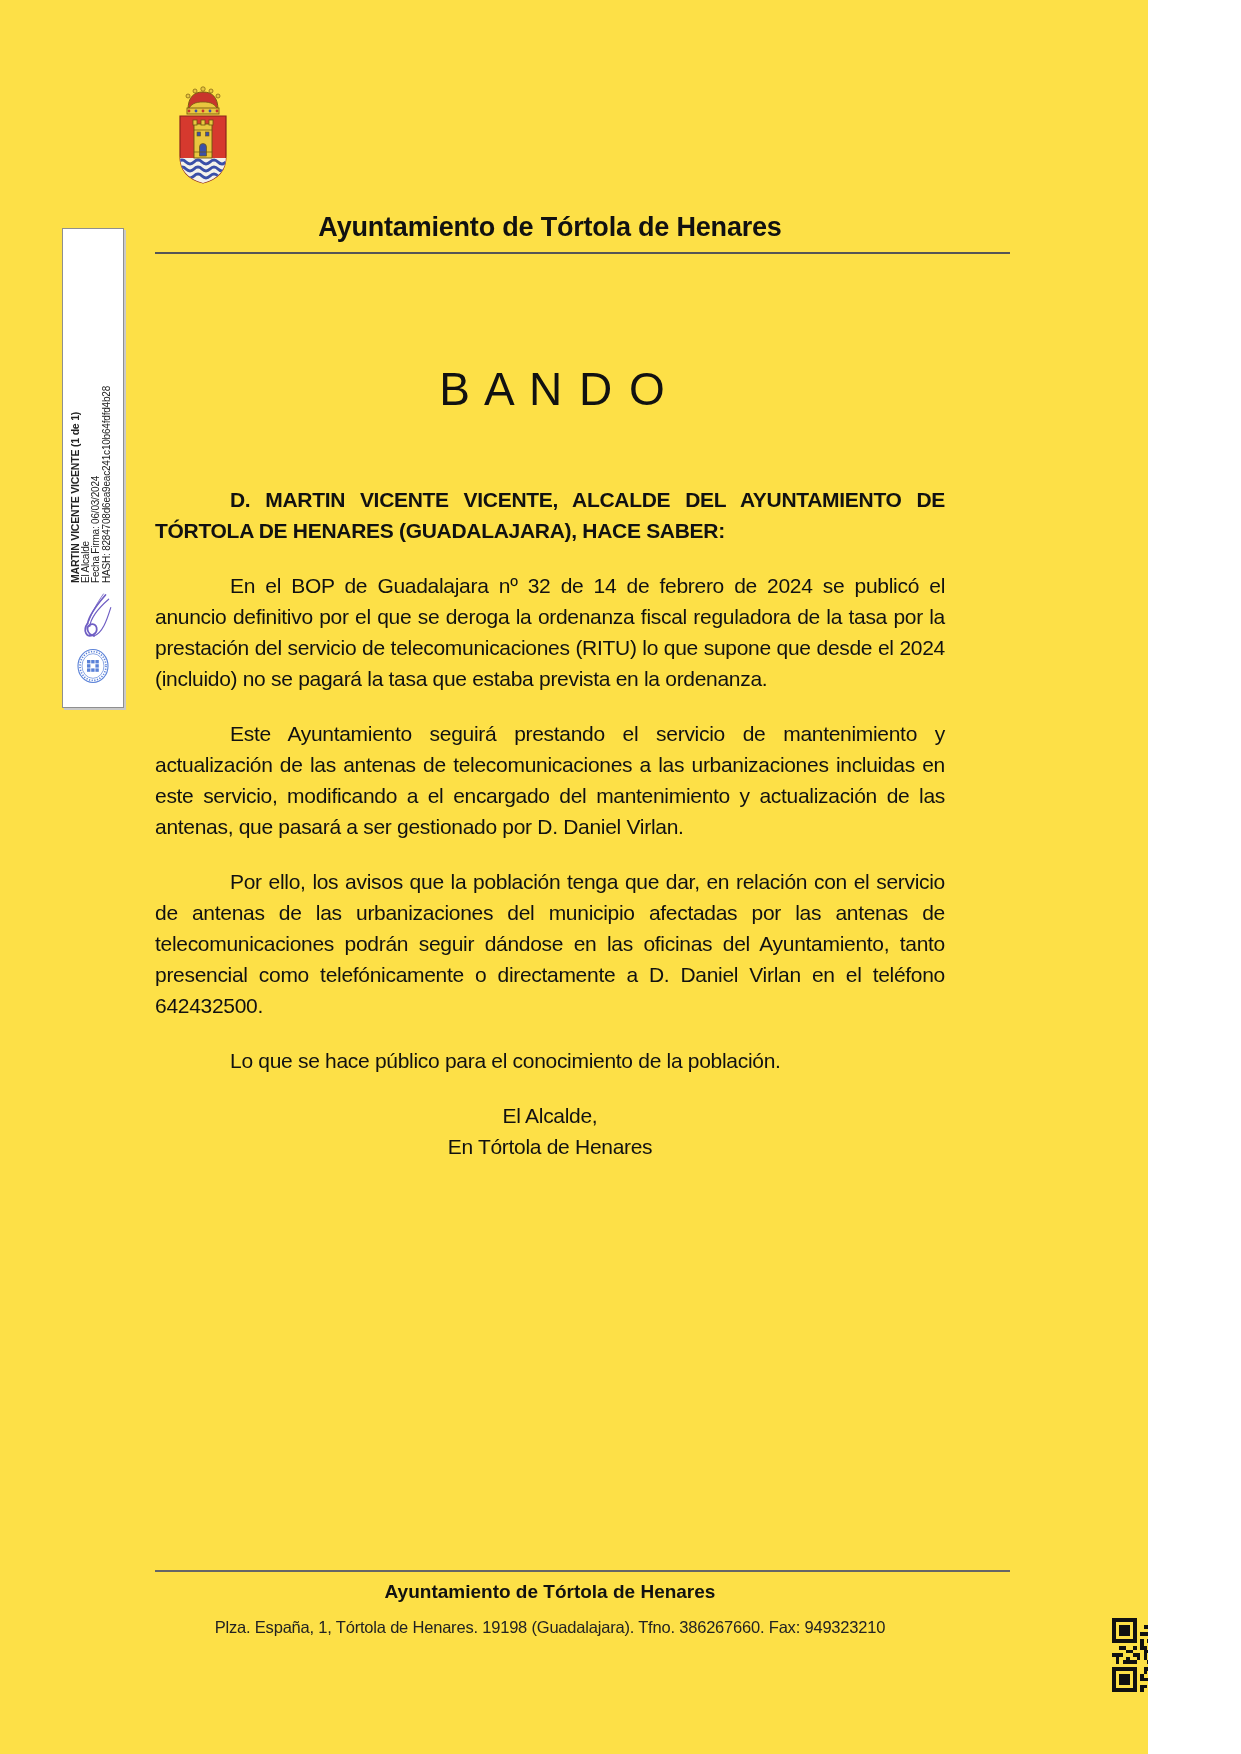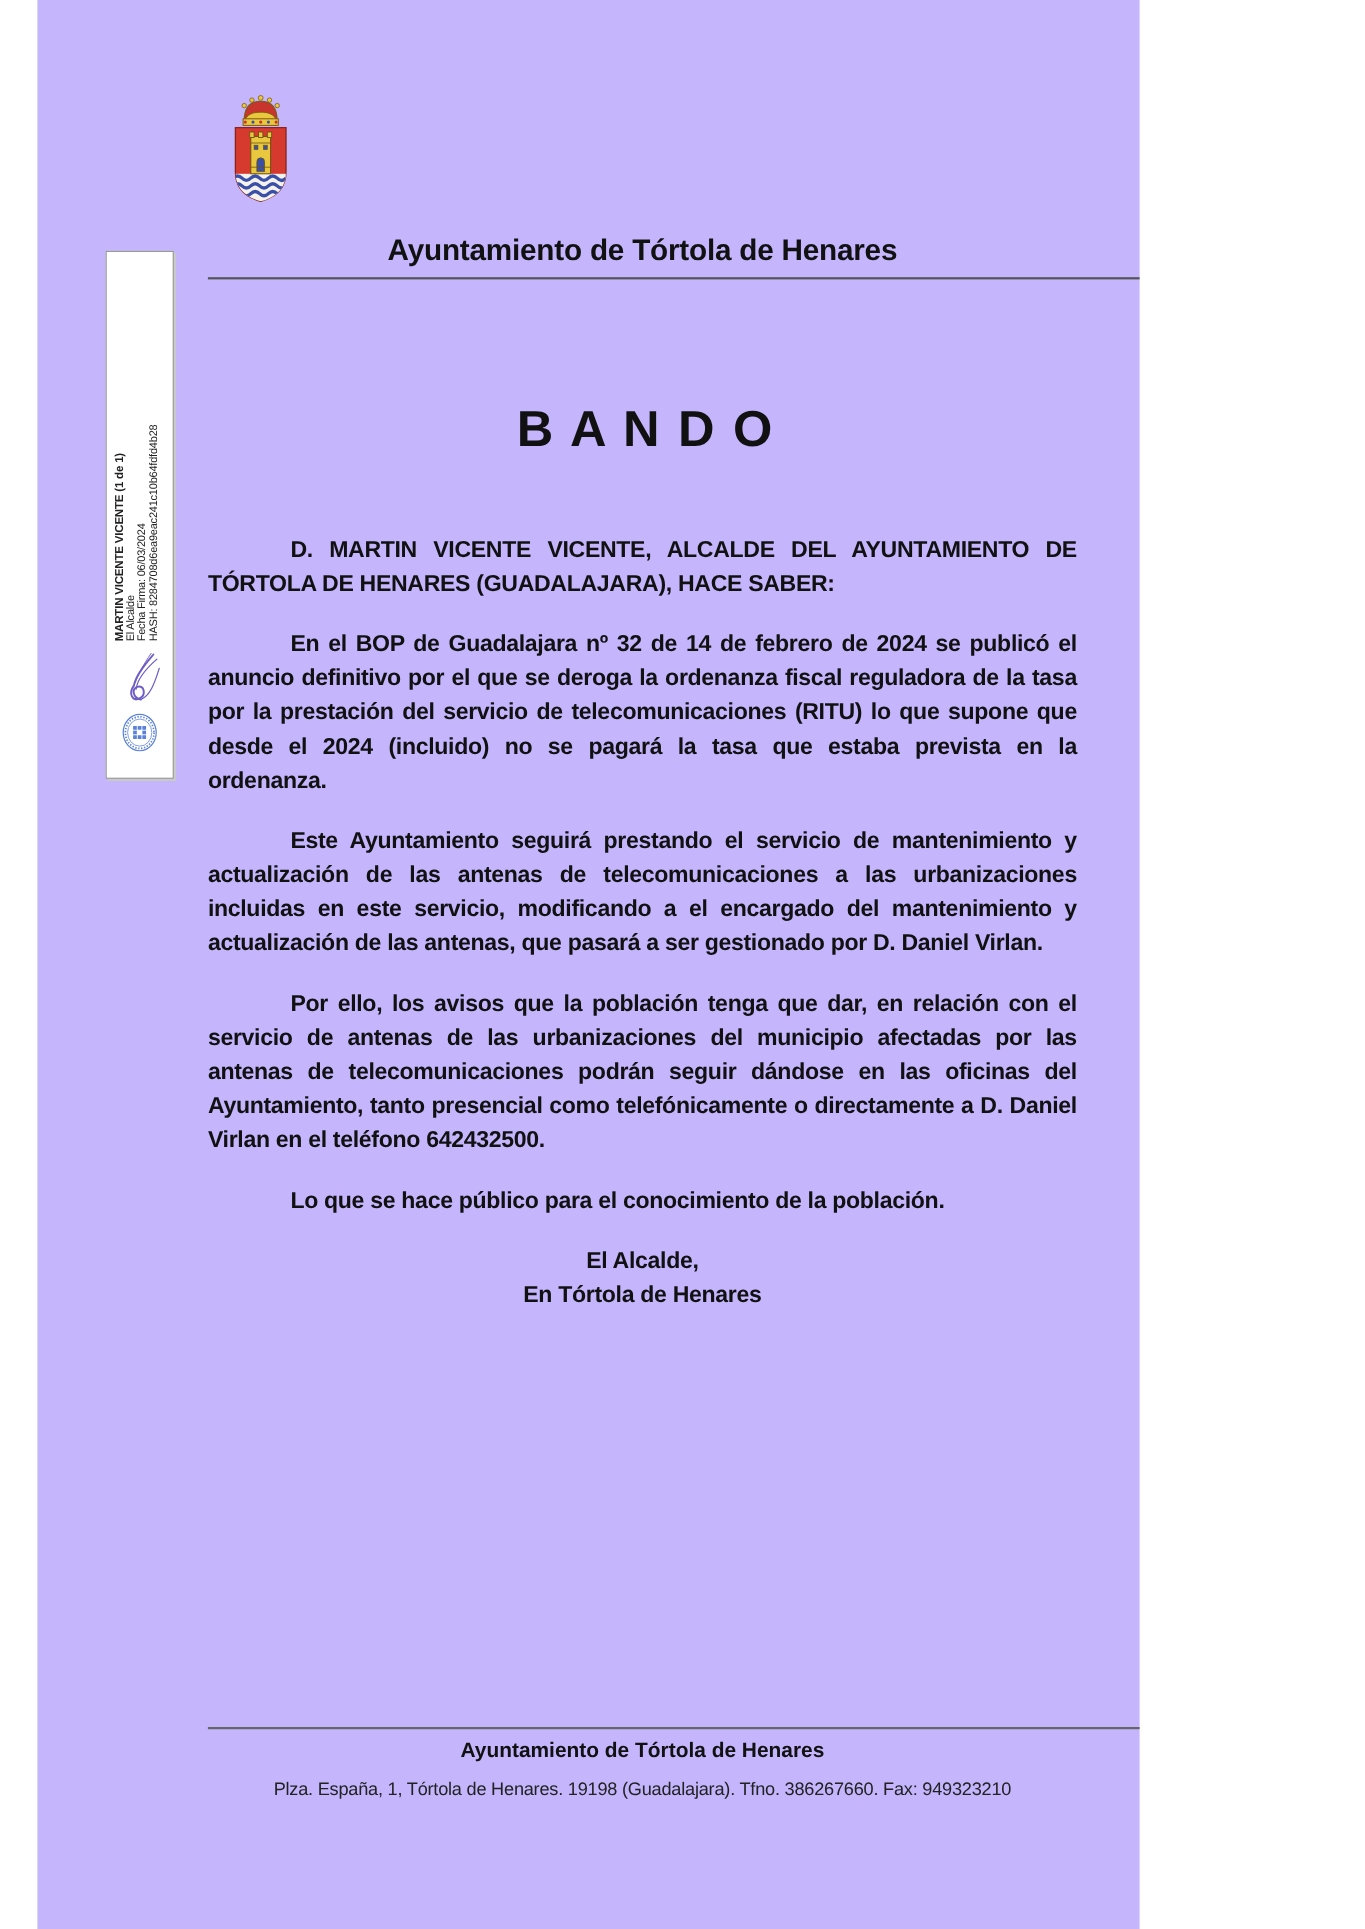--- a/index.html
+++ b/index.html
@@ -1,23 +1,22 @@
 <!DOCTYPE html>
 <html lang="es"><head>
 <meta charset="utf-8">
 <style>
   html,body{margin:0;padding:0;background:#ffffff;}
   .page{
     position:relative;
-    width:1002px;height:1754px;
-    background:#c4b5fd;
+    width:1148px;height:1754px;
+    background:#fde047;
     font-family:"Liberation Sans", sans-serif;
     color:#111;
     overflow:hidden;
-    margin-left:34px;
   }
   
   .logo{position:absolute;left:175px;top:84px;width:56px;height:104px;}
   .header-title{
     position:absolute;left:155px;top:212px;width:790px;
     text-align:center;font-weight:bold;font-size:27px;letter-spacing:-0.2px;
   }
   .rule{position:absolute;height:2px;background:#555;}
   .header-rule{left:155px;top:252px;width:855px;}
   
@@ -30,27 +29,27 @@
     position:absolute;left:7px;top:354px;
     transform:rotate(-90deg);transform-origin:0 0;
     font-size:10px;line-height:10.5px;letter-spacing:-0.2px;white-space:nowrap;color:#222;
   }
   .sig-rot .b{font-weight:bold;font-size:10.5px;}
   .sig-scribble{position:absolute;left:11px;top:362px;width:42px;height:50px;}
   .sig-stamp{position:absolute;left:13px;top:418px;width:34px;height:38px;}
   
   .bando{
     position:absolute;left:155px;top:362px;width:790px;margin:0;
-    text-align:center;font-size:46px;font-weight:bold;letter-spacing:2px;text-indent:6px;
+    text-align:center;font-size:46px;font-weight:normal;letter-spacing:2px;text-indent:6px;
   }
   .content{
     position:absolute;left:155px;top:484px;width:790px;
     font-size:21px;line-height:31px;letter-spacing:-0.3px;
   }
-  .content p{margin:0 0 24px 0;text-align:justify;text-indent:75px;font-weight:bold;}
+  .content p{margin:0 0 24px 0;text-align:justify;text-indent:75px;}
   .content p.lead{font-weight:bold;font-size:21px;}
   .content p.center{text-align:center;text-indent:0;}
   .content p.tight{margin-bottom:0;}
   .content p.signed{margin-top:70px;font-weight:bold;font-size:22px;}
   
   .side-text{
     position:absolute;left:1146px;top:1610px;
     transform:rotate(-90deg);transform-origin:0 0;
     font-size:11px;line-height:13px;white-space:nowrap;color:#1a1a1a;letter-spacing:-0.1px;
   }

